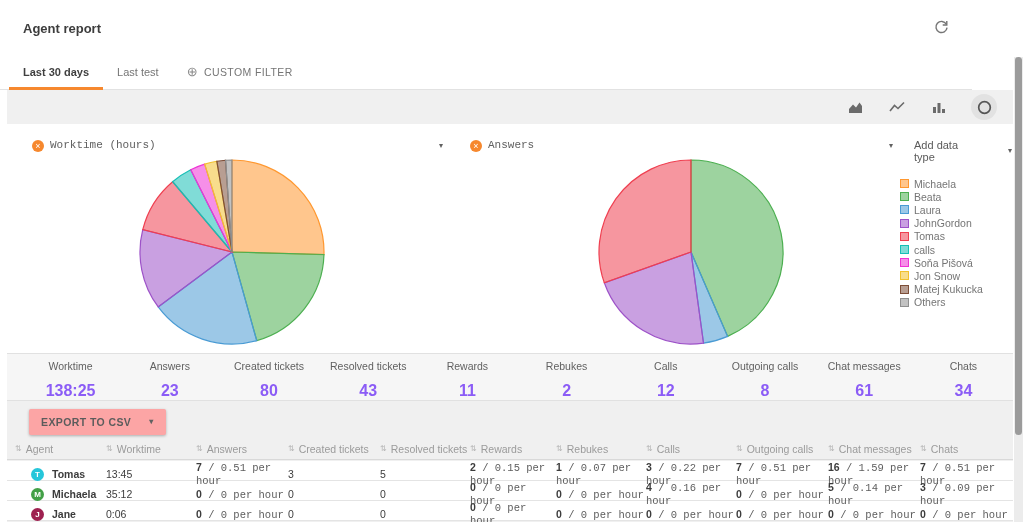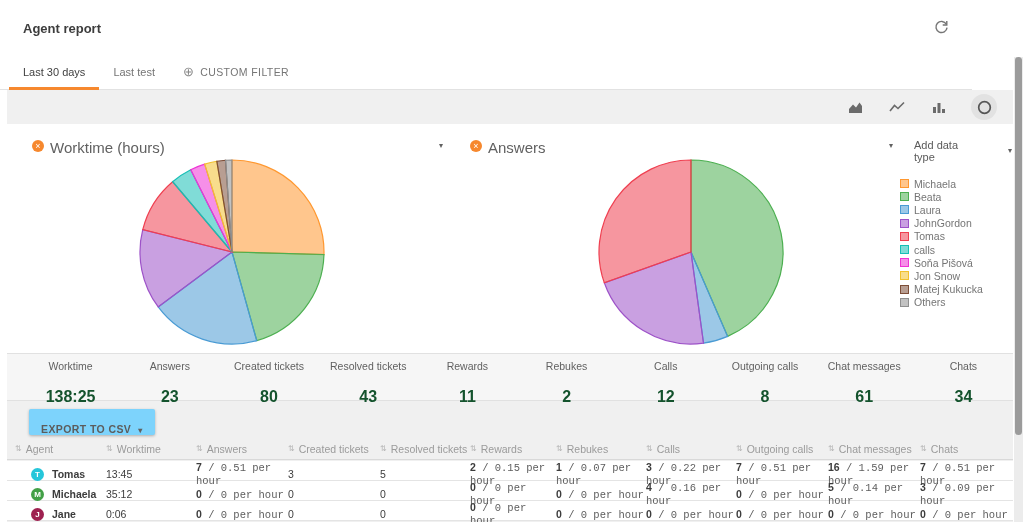--- a/index.html
+++ b/index.html
@@ -8,53 +8,53 @@
     width:1024px; height:522px; position:relative; overflow:hidden;
     background:#fff; font-family:"Liberation Sans", sans-serif;
     -webkit-font-smoothing:antialiased;
   }
   
   .header { position:absolute; left:0; top:0; width:972px; height:90px; background:#fff; border-bottom:1px solid #e2e2e2; }
   .page-title { position:absolute; left:23px; top:21px; font-size:13px; font-weight:bold; color:#3d3d3d; }
   .refresh-btn { position:absolute; right:21px; top:19px; width:20px; height:20px; background:none; border:none; padding:0; cursor:pointer; }
   .tabs { position:absolute; left:9px; bottom:-1px; display:flex; }
   .tab { height:34px; display:flex; align-items:center; padding:0 14px; font-size:11px; color:#757575; border-bottom:3px solid transparent; cursor:pointer; white-space:nowrap; }
-  .tab.active { color:#3f3f3f; font-weight:normal; border-bottom-color:#f6882e;justify-content:flex-end; }
+  .tab.active { color:#3f3f3f; font-weight:bold; border-bottom-color:#f6882e;justify-content:flex-end; }
   .tab .tab-ic { font-size:13px; margin-right:6px; line-height:1; color:#8a8a8a; }
   .tab.upper { letter-spacing:.4px; font-size:10.5px; }
   
   .content { position:absolute; left:7px; top:90px; width:1006px; height:432px; background:#f0f0f0; }
   .toolbar { position:absolute; left:0; top:0; width:100%; height:34px; display:flex; justify-content:flex-end; align-items:center; gap:22px; padding-right:16px; }
   .tool { width:20px; height:18px; display:flex; align-items:center; justify-content:center; cursor:pointer; }
   .tool.selected { width:26px; height:26px; border-radius:50%; background:#e2e2e2; }
   
   .chart-card { position:absolute; left:0; top:34px; width:1006px; height:229px; background:#fff; }
   .close-chip { position:absolute; width:12px; height:12px; border-radius:50%; background:#f6882e; color:#fff; font-size:9px; line-height:12px; text-align:center; cursor:pointer; }
   .chip1 { left:25px; top:16px; }  .chip2 { left:463px; top:16px; }
-  .chart-title { position:absolute; font-size:15px; color:#616161; }
+  .chart-title { position:absolute; font-size:11px; color:#616161;font-family:Liberation Mono, monospace; }
   .t1 { left:43px; top:15px; }  .t2 { left:481px; top:15px; }
   .caret { color:#616161; font-size:8px; line-height:1; cursor:pointer; }
   .car1 { position:absolute; left:432px; top:18px; }
   .car2 { position:absolute; left:882px; top:18px; }
   svg.pie { position:absolute; top:28px; }
   .pie-0 { left:125px; }  .pie-1 { left:584px; }
   .pie path { cursor:pointer; }
   
   .legend { position:absolute; left:893px; top:15px; width:112px; }
   .add-type { display:flex; align-items:center; gap:27px; font-size:11px; color:#5a5a5a; cursor:pointer; padding-left:14px; }
   .legend-list { list-style:none; margin:14px 0 0; padding:0; }
   .legend-item { display:flex; align-items:center; height:13.2px; font-size:10.5px; color:#757575; cursor:pointer; }
   .swatch { width:9px; height:9px; margin-right:5px; flex:none; }
   
   .stats { position:absolute; left:0; top:263px; width:1006px; height:48px; background:#f6f6f6; border-top:1px solid #e1e1e1; border-bottom:1px solid #e1e1e1; display:grid; grid-template-columns:repeat(10,1fr); padding-left:14px; }
   .stat { text-align:center; padding-top:6px; }
   .stat-label { font-size:10.5px; color:#616161; }
-  .stat-value { font-size:16px; font-weight:bold; color:#14532d; margin-top:16px; }
-  
-  .export-btn { position:absolute; left:22px; top:319px; height:26px; background:#7dd3fc; border:none; border-radius:2px; box-shadow:0 1px 3px rgba(0,0,0,.28); font-family:"Liberation Sans",sans-serif; font-weight:bold; font-size:10.5px; color:#5c5c5c; letter-spacing:.4px; padding:0 12px; display:flex; align-items:flex-end; gap:7px; cursor:pointer; }
+  .stat-value { font-size:16px; font-weight:bold; color:#8b5cf6; margin-top:10px; }
+  
+  .export-btn { position:absolute; left:22px; top:319px; height:26px; background:#fca5a5; border:none; border-radius:2px; box-shadow:0 1px 3px rgba(0,0,0,.28); font-family:"Liberation Sans",sans-serif; font-weight:bold; font-size:10.5px; color:#5c5c5c; letter-spacing:.4px; padding:0 12px; display:flex; align-items:center; gap:18px; cursor:pointer; }
   
   .thead, .trow { display:grid; grid-template-columns:91px 90px 92px 92px 90px 86px 90px 90px 92px 92px 1fr; padding-left:8px; align-items:center; }
   .thead { position:absolute; left:0; top:348px; width:1006px; height:22px; font-size:10.5px; color:#9b9b9b; border-bottom:1px solid #d9d9d9; }
   .thead .hcell { display:flex; align-items:center; cursor:pointer; white-space:nowrap; }
   .sort { font-size:8px; color:#b5b5b5; margin-right:4px; }
   .tbody { position:absolute; left:0; top:371px; width:1006px; }
   .trow { height:20px; background:#fff; border-bottom:1px solid #e4e4e4; font-size:10.5px; color:#3c3c3c; cursor:pointer; }
   .agent-cell { display:flex; align-items:center; gap:8px; padding-left:16px; }
   .avatar { width:13px; height:13px; border-radius:50%; color:#fff; font-size:8px; font-weight:bold; display:flex; align-items:center; justify-content:center; flex:none; }
   .aname { font-weight:bold; }

